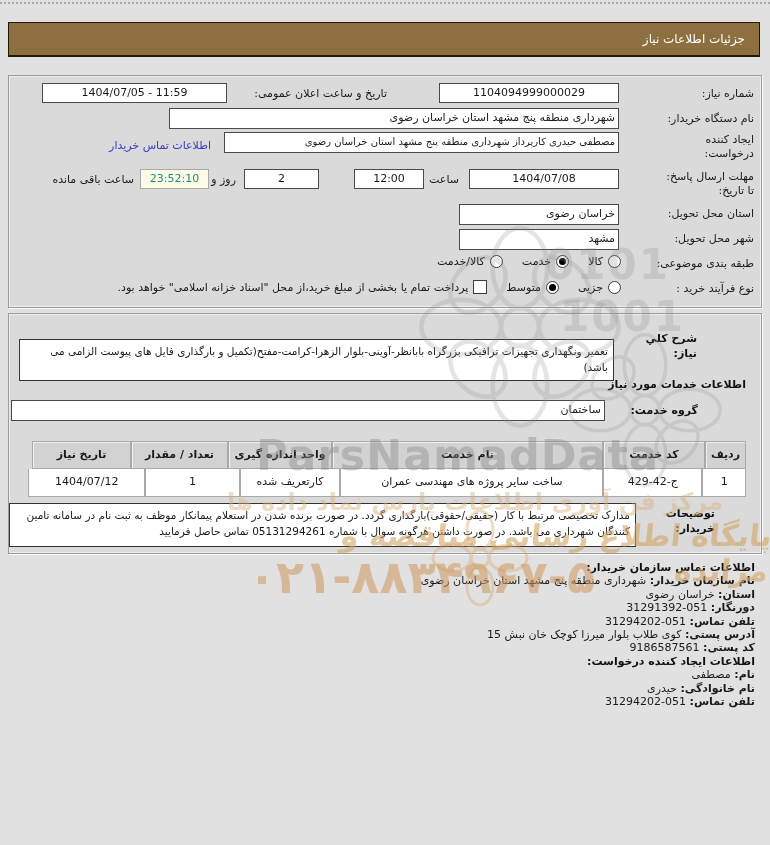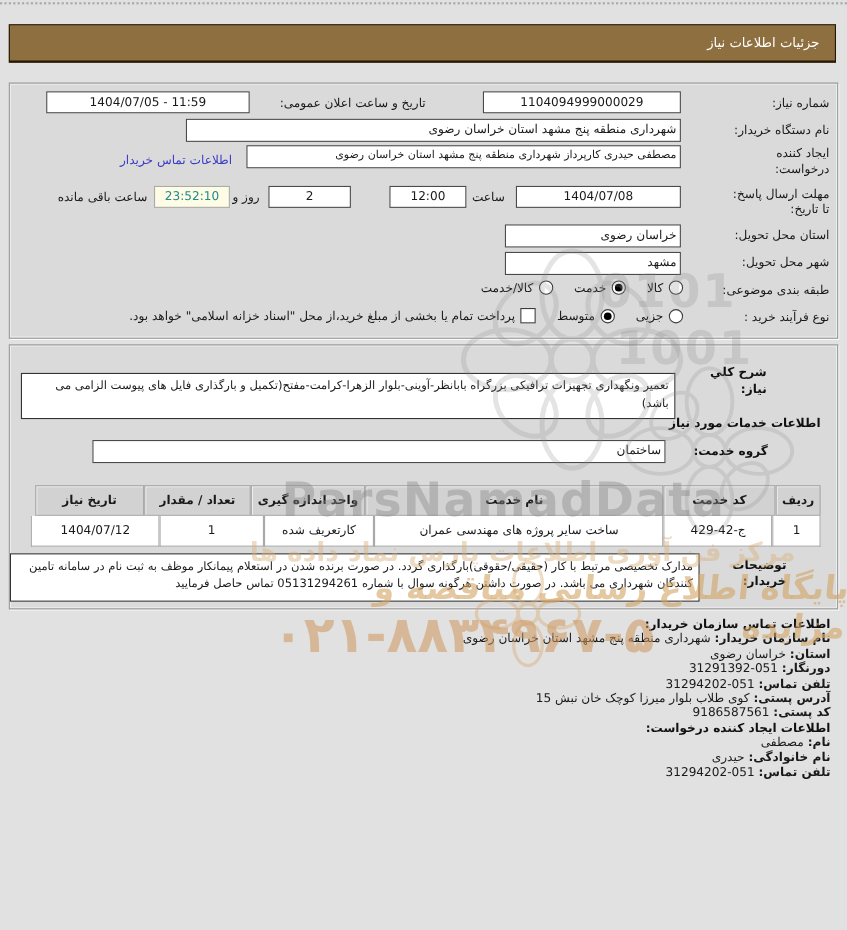--- a/index.html
+++ b/index.html
@@ -125,21 +125,21 @@
 
   <div class="abs blbl" style="right:64px;top:17px;text-align:right;white-space:normal;width:78px;line-height:15px;">
     <div>شرح کلي</div>
     <div>نیاز:</div>
   </div>
   <div class="bigbox" style="right:147px;top:25px;width:595px;height:42px;">تعمیر ونگهداری تجهیزات ترافیکی بزرگراه بابانظر-آوینی-بلوار الزهرا-کرامت-مفتح(تکمیل و بارگذاری فایل های پیوست الزامی می باشد)</div>
 
   <div class="abs blbl" style="right:15px;top:64px;">اطلاعات خدمات مورد نیاز</div>
 
   <div class="abs blbl" style="right:63px;top:90px;">گروه خدمت:</div>
-  <div class="box rightal abs" style="right:156px;top:86px;width:521px;height:21px;">ساختمان</div>
+  <div class="box rightal abs" style="right:156px;top:86px;width:594px;height:21px;">ساختمان</div>
 
   <div class="tbl" style="right:15px;top:127px;width:718px;">
     <div class="trow th">
       <div class="tc" style="width:41px;">ردیف</div>
       <div class="tc" style="width:102px;">کد خدمت</div>
       <div class="tc" style="width:271px;">نام خدمت</div>
       <div class="tc" style="width:104px;">واحد اندازه گیری</div>
       <div class="tc" style="width:97px;">تعداد / مقدار</div>
       <div class="tc" style="width:99px;">تاریخ نیاز</div>
     </div>

